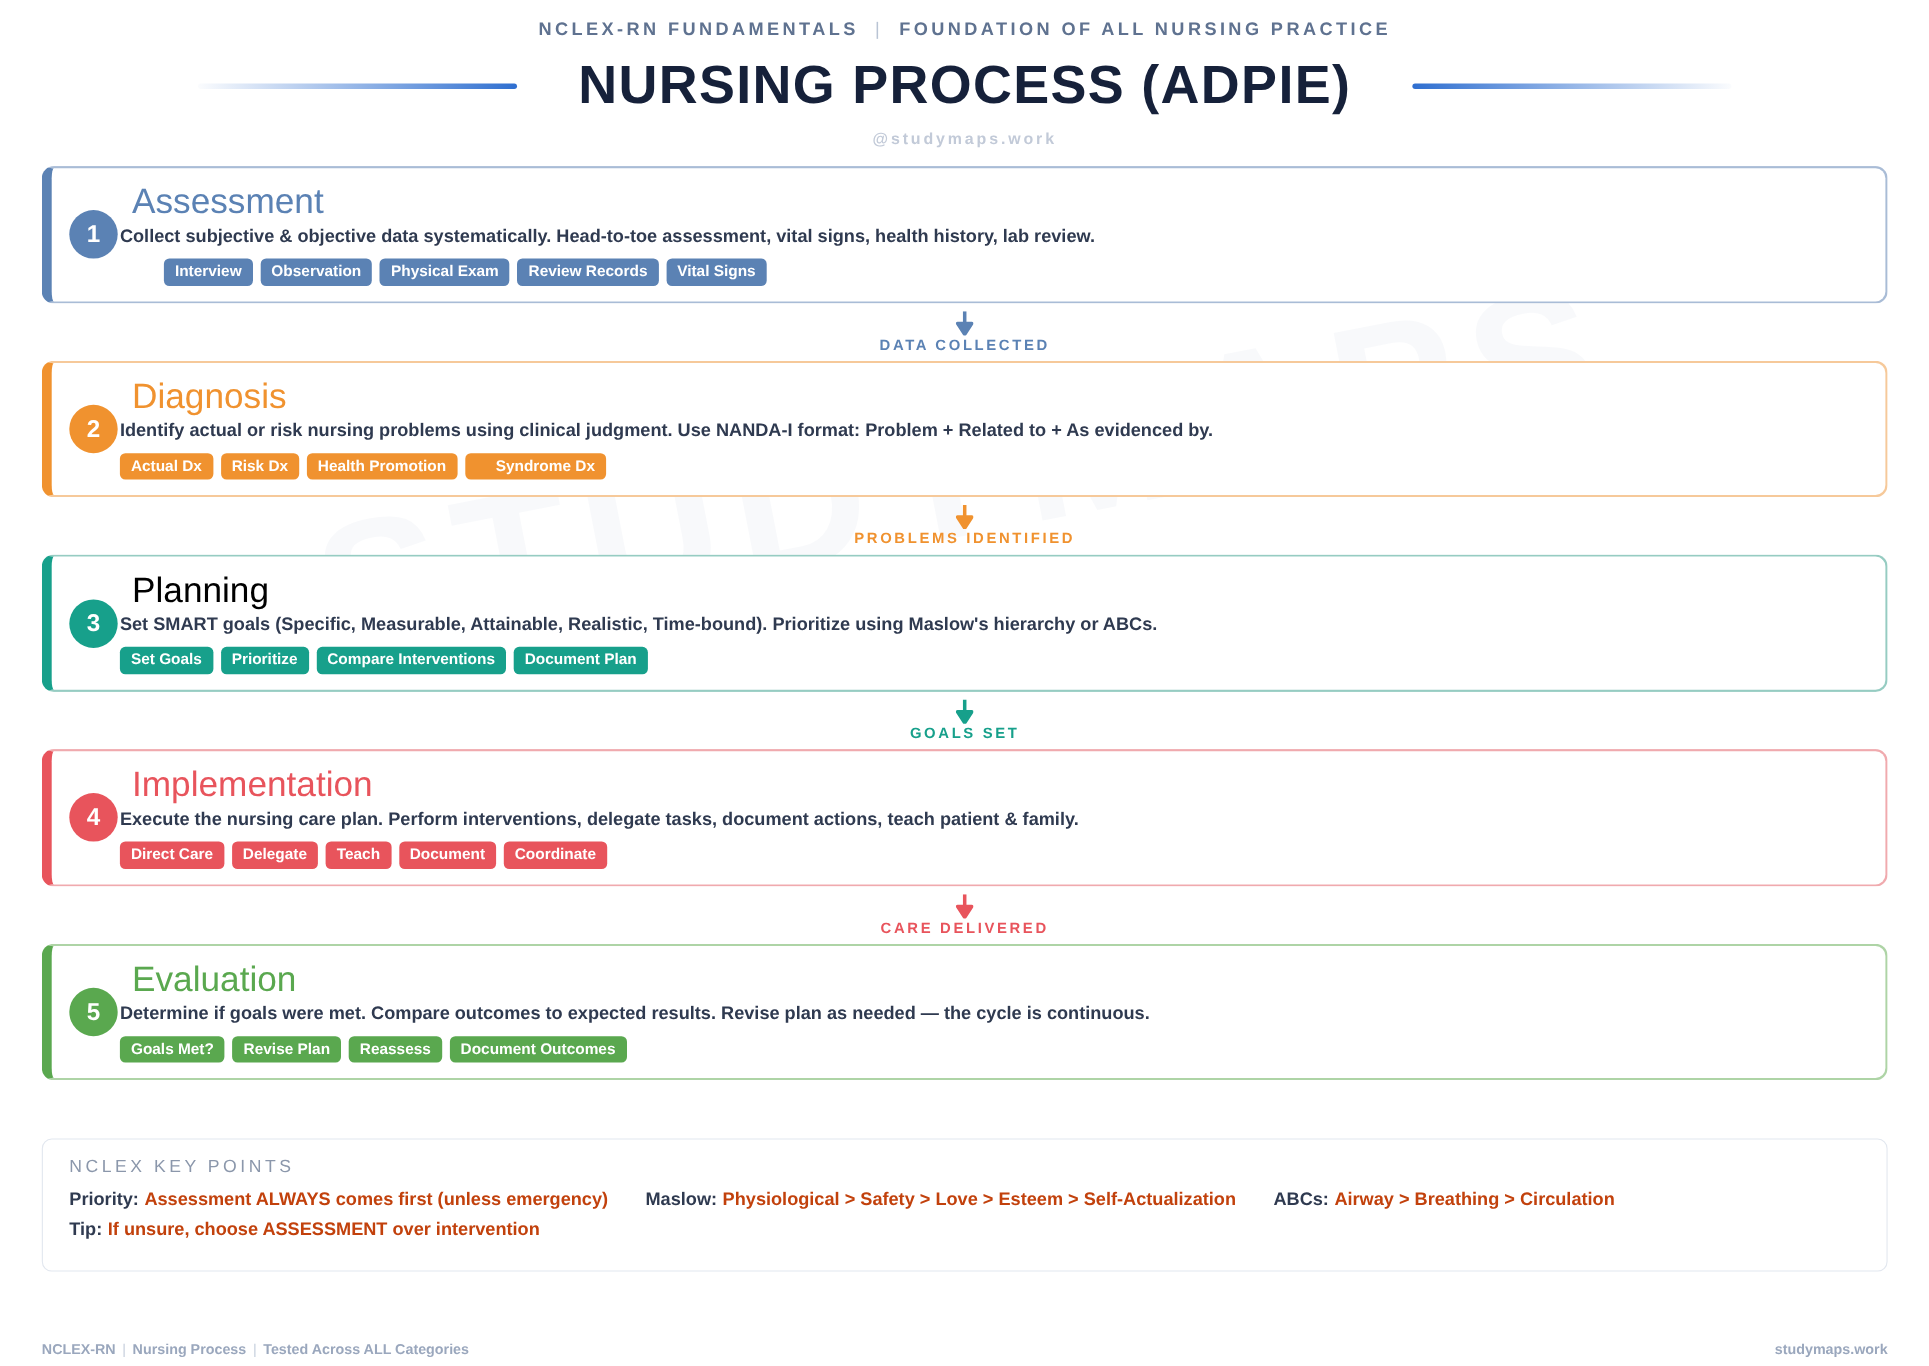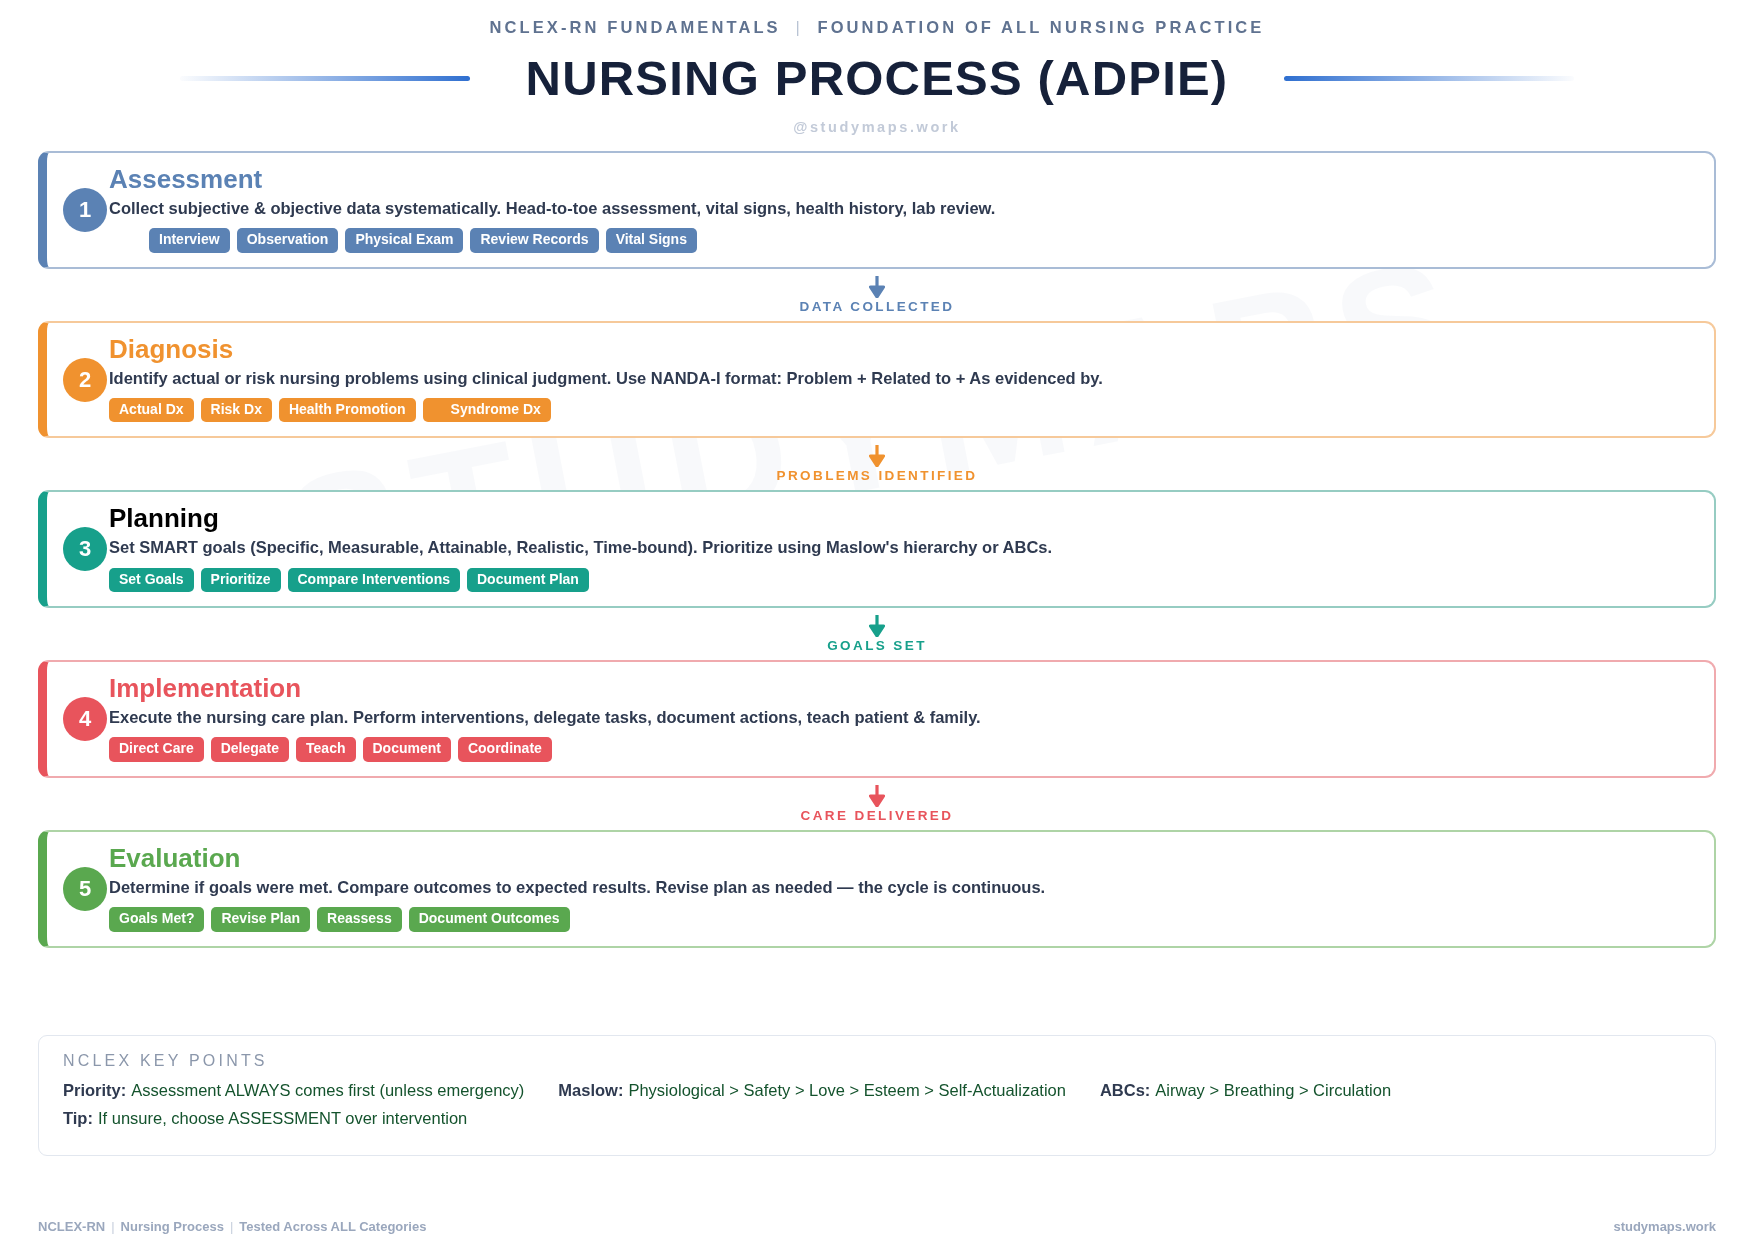--- a/index.html
+++ b/index.html
@@ -118,24 +118,25 @@
     border-radius: 50%;
     color: #fff;
     font-size: 22px;
     font-weight: 600;
     display: flex;
     align-items: center;
     justify-content: center;
     line-height: 1;
   }
   .card-title {
-    font-size: 26px;
-    font-weight: 700;
+    font-size: 32px;
+    font-weight: 400;
     line-height: 1.15;
     margin-bottom: 3px;
+    margin-left: 11px;
   }
   .card-desc {
     font-size: 16.5px;
     font-weight: 700;
     color: #2f3a50;
     line-height: 1.3;
     margin-bottom: 9px;
   }
   .tags {
     display: flex;
@@ -198,21 +199,21 @@
     font-size: 16.5px;
     color: #5d6b85;
   }
   .kp-item { white-space: nowrap; }
   .kp-item + .kp-item { margin-left: 34px; }
   .kp-label {
     font-weight: 700;
     color: #2f3a50;
     margin-right: 5px;
   }
-  .kp-val { font-weight: 400; color: #14532d; }
+  .kp-val { font-weight: 700; color: #c2410c; }
 
   
   .footer {
     position: absolute;
     left: 38px;
     right: 38px;
     bottom: 8px;
     display: flex;
     align-items: center;
     justify-content: space-between;

